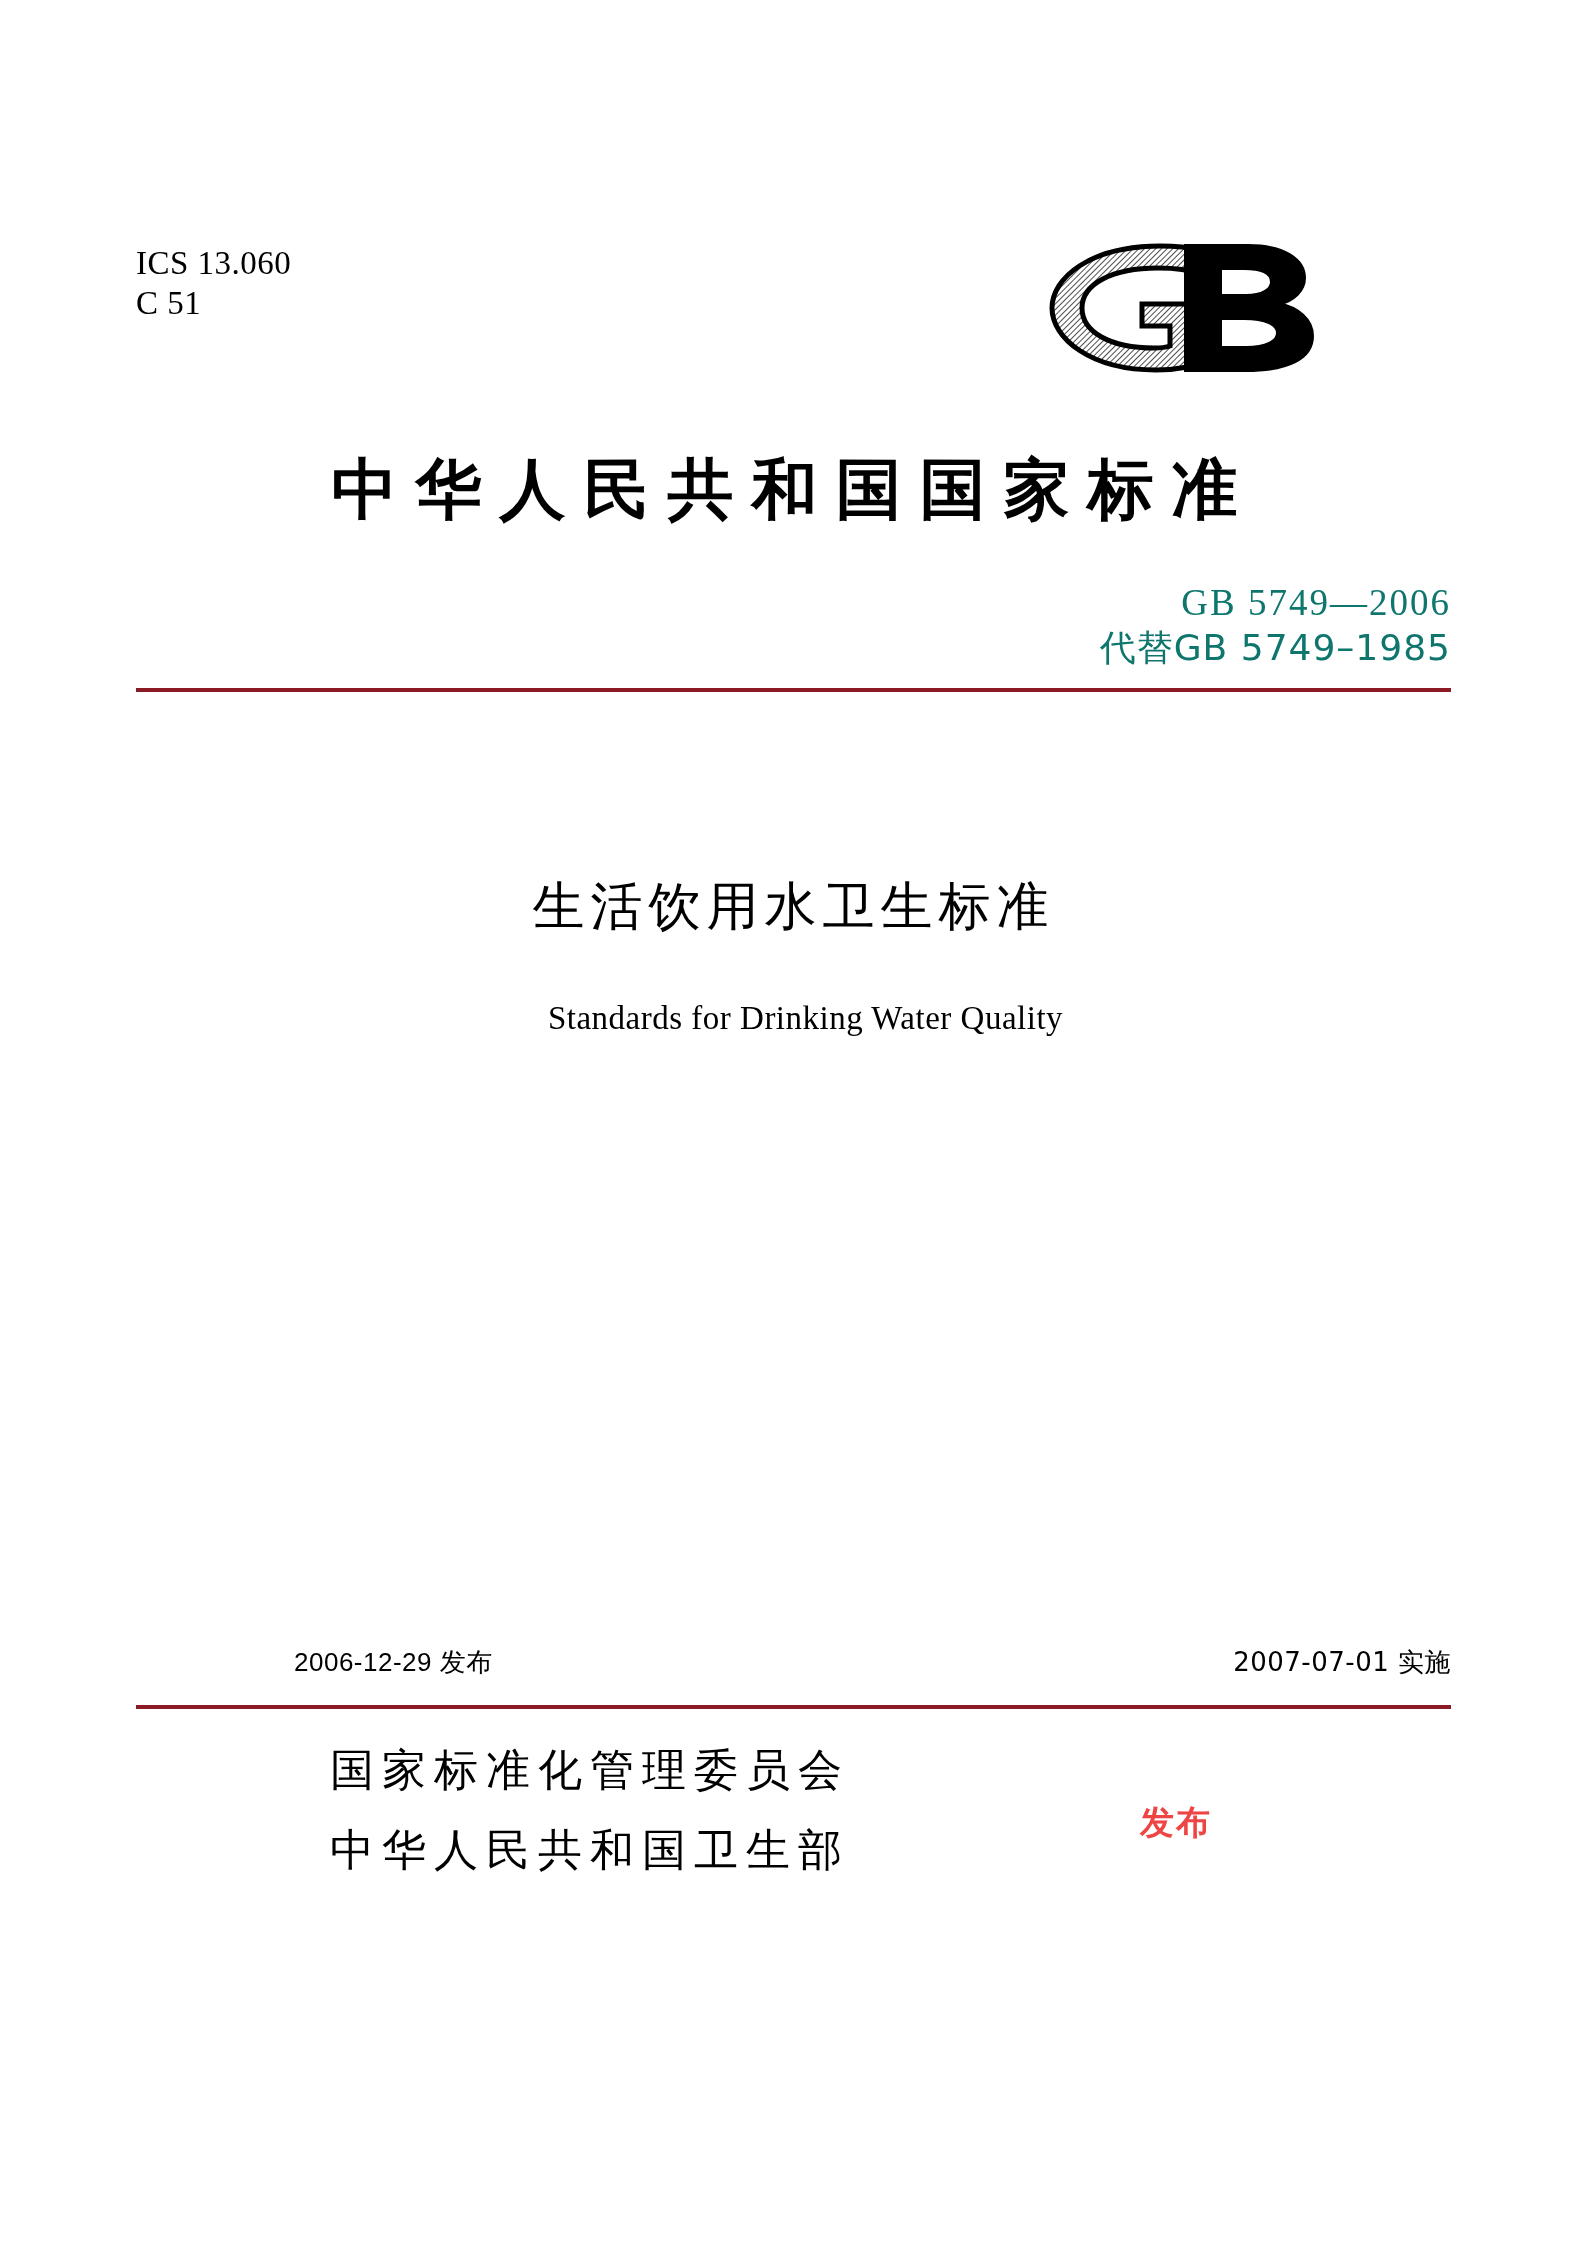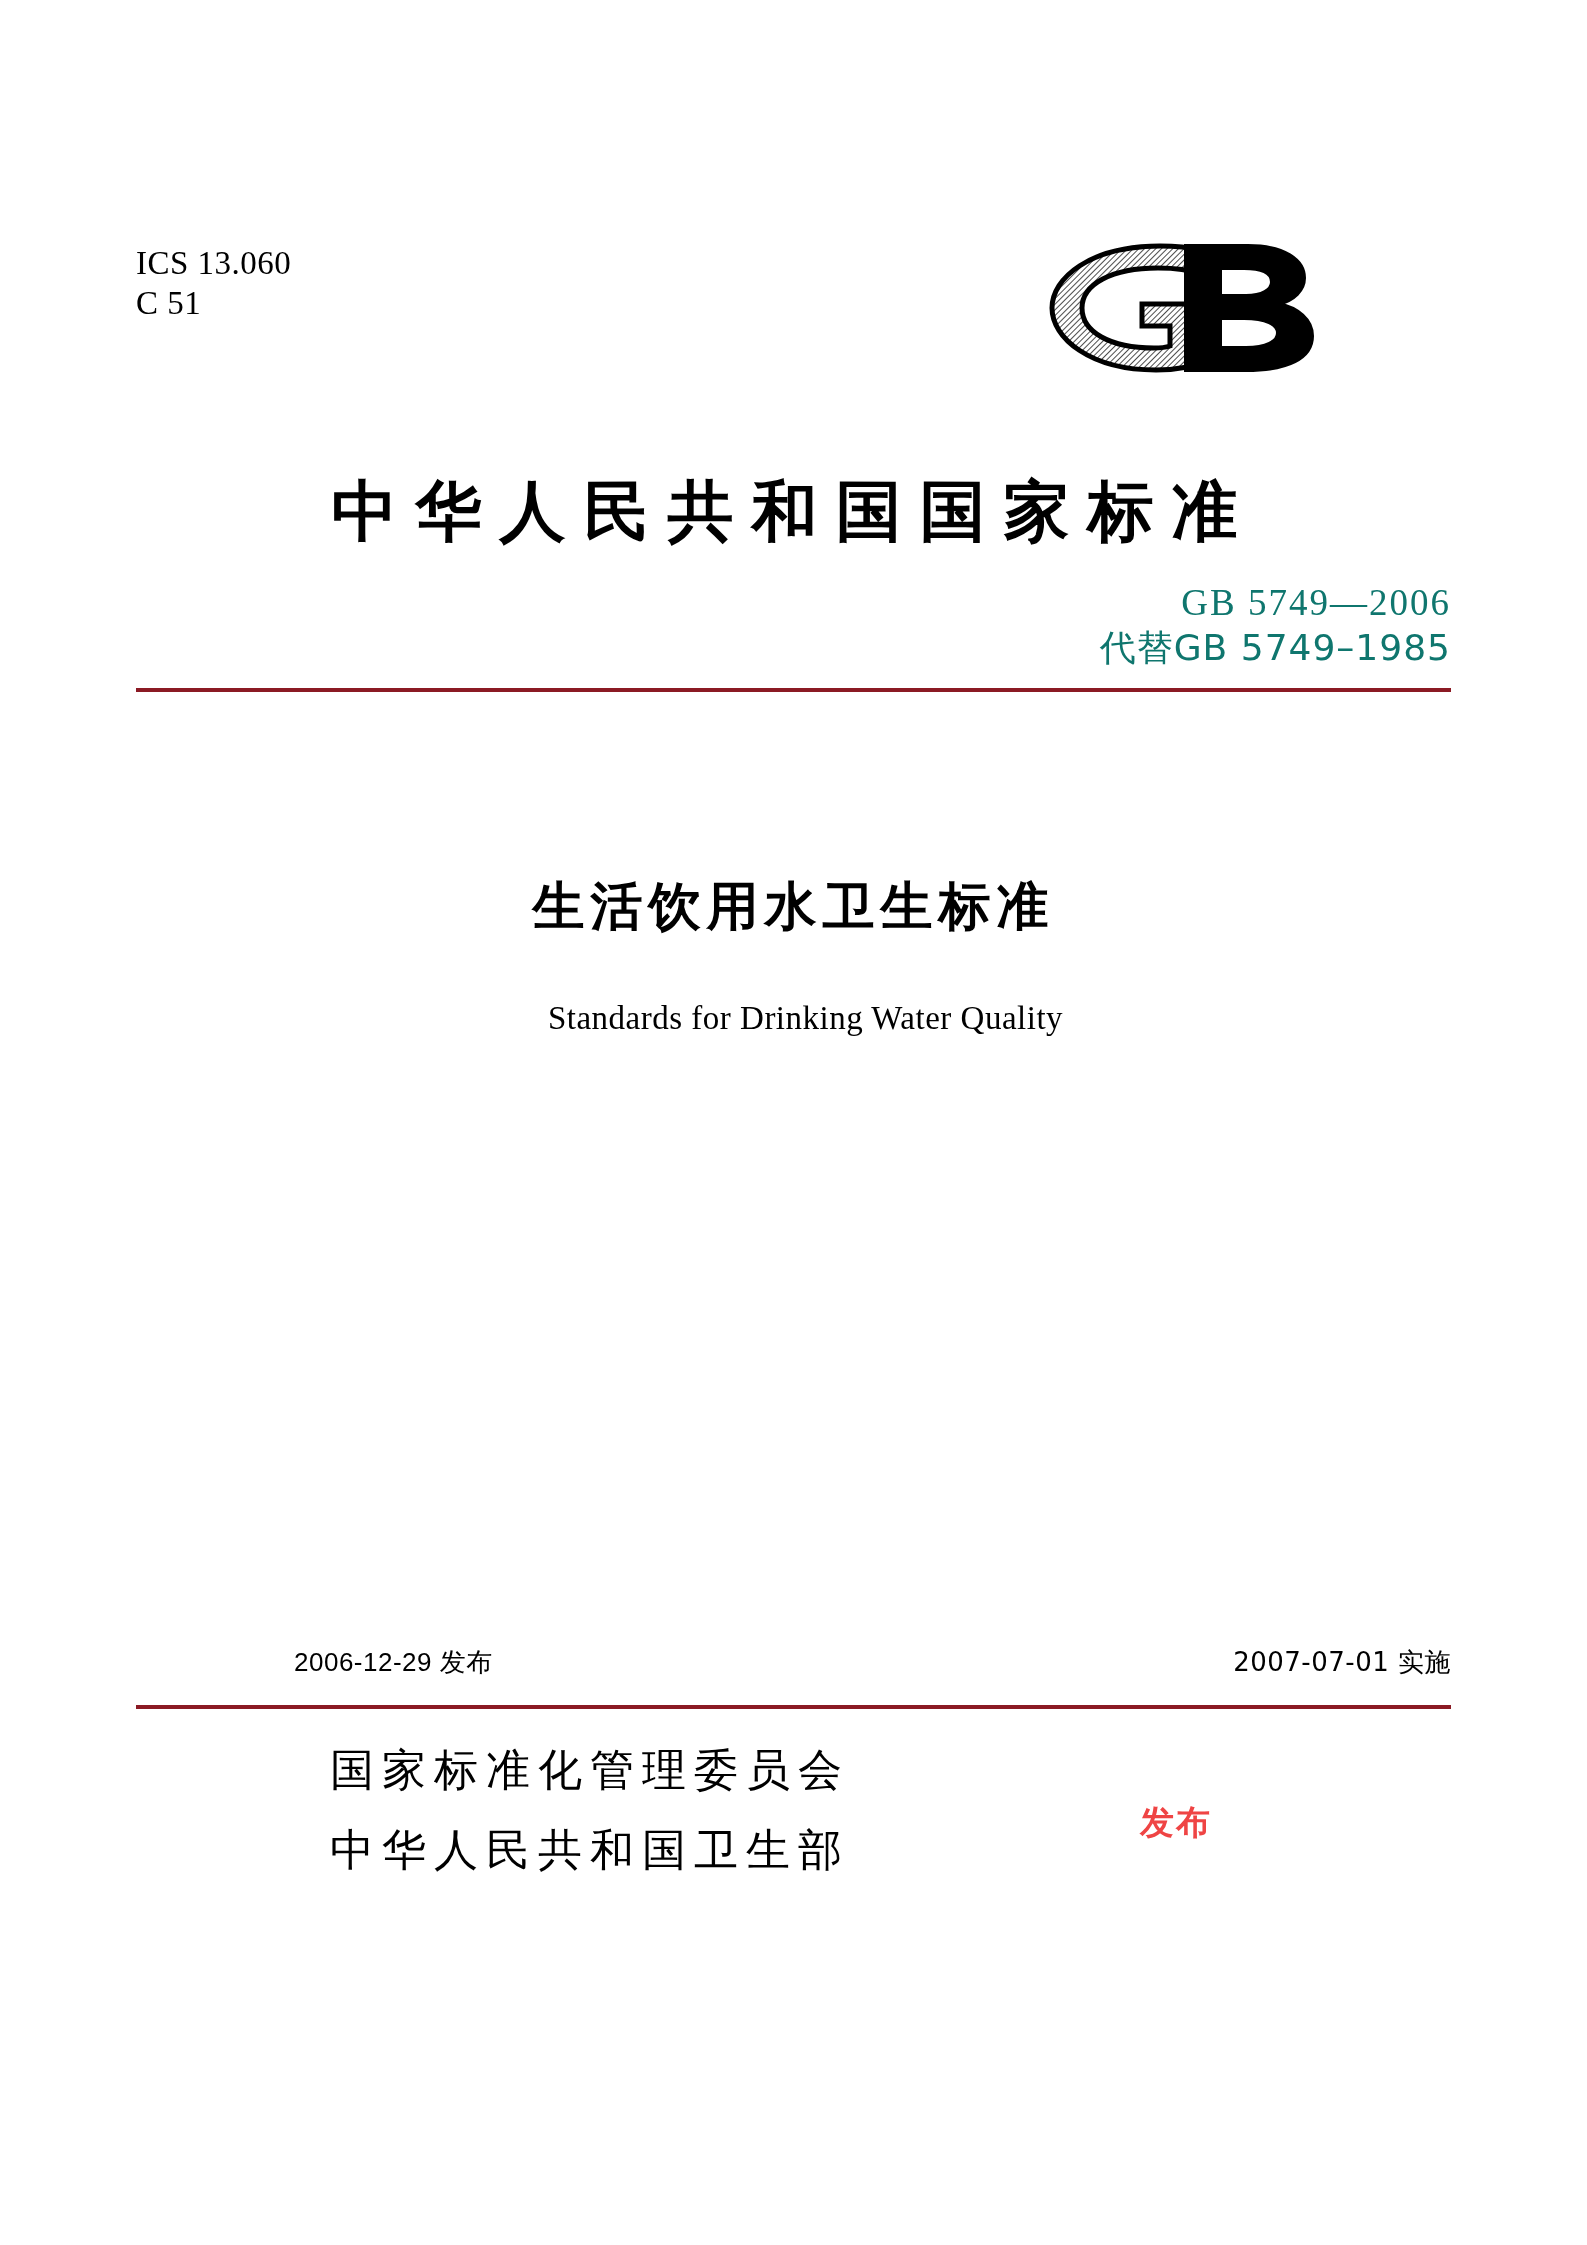--- a/index.html
+++ b/index.html
@@ -43,21 +43,20 @@
     left: 0;
     top: 445px;
     width: 1587px;
     text-align: center;
     font-family: "DejaVu Sans", sans-serif;
     font-size: 66px;
     font-weight: bold;
     letter-spacing: 18px;
     color: #000000;
     white-space: nowrap;
-    margin-top: 22px;
   }
 
   
   .std-num-block {
     position: absolute;
     right: 136px;
     top: 580px;
     text-align: right;
     color: #0f766e;
   }
@@ -89,21 +88,21 @@
 
   
   .doc-title-cn {
     position: absolute;
     left: 0;
     top: 872px;
     width: 1587px;
     text-align: center;
     font-family: "DejaVu Sans", sans-serif;
     font-size: 52px;
-    font-weight: bold;
+    font-weight: normal;
     letter-spacing: 6px;
     color: #000000;
     white-space: nowrap;
   }
   .doc-title-en {
     position: absolute;
     left: 0;
     top: 1000px;
     width: 1587px;
     text-align: center;

